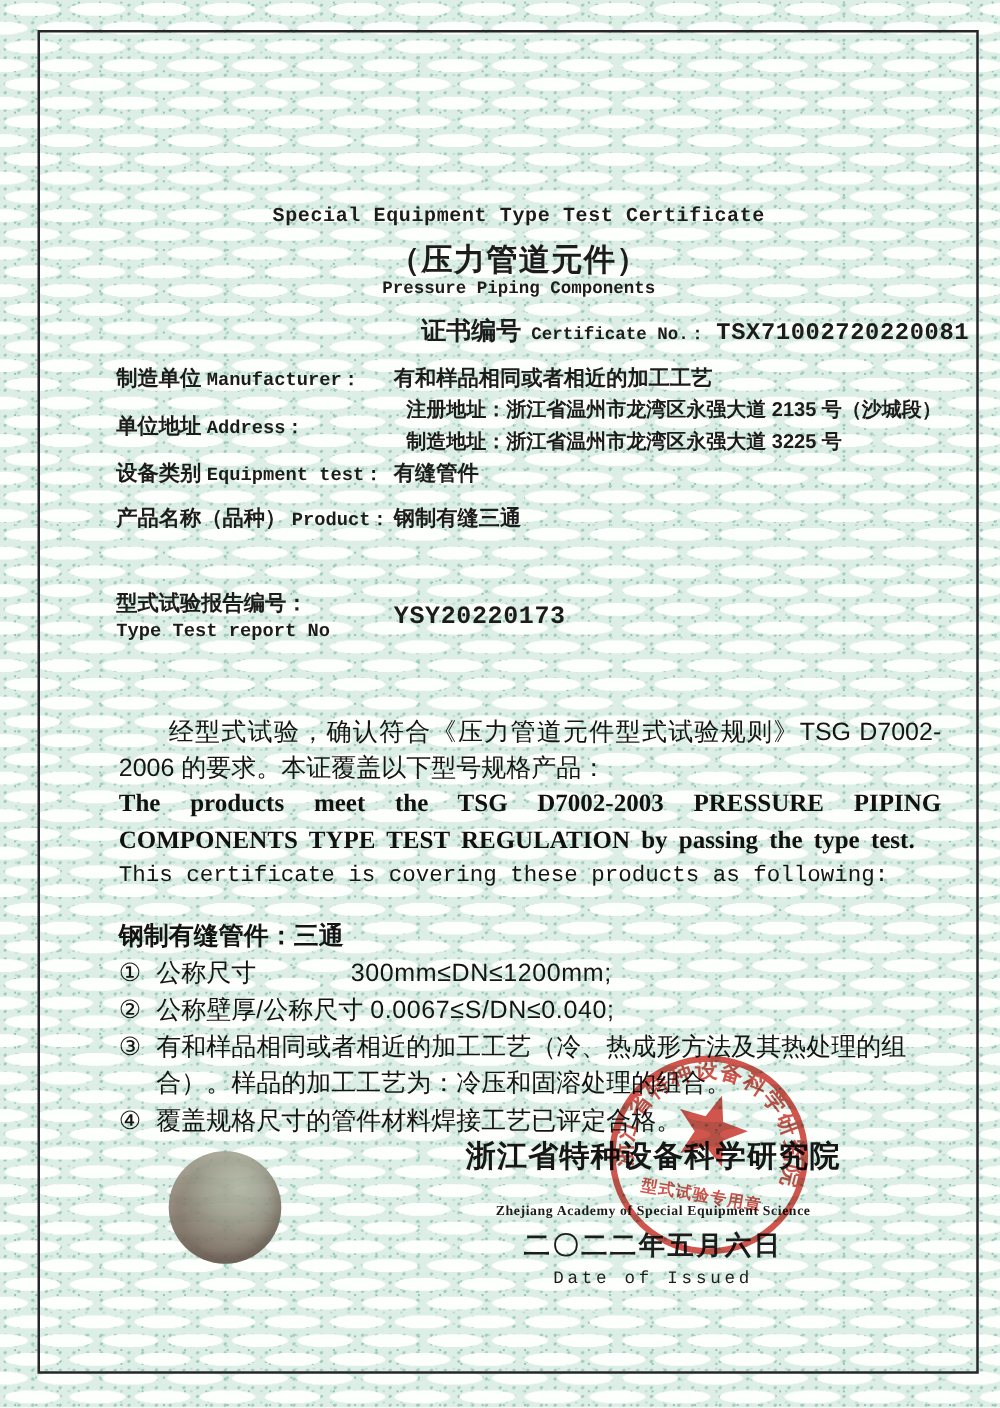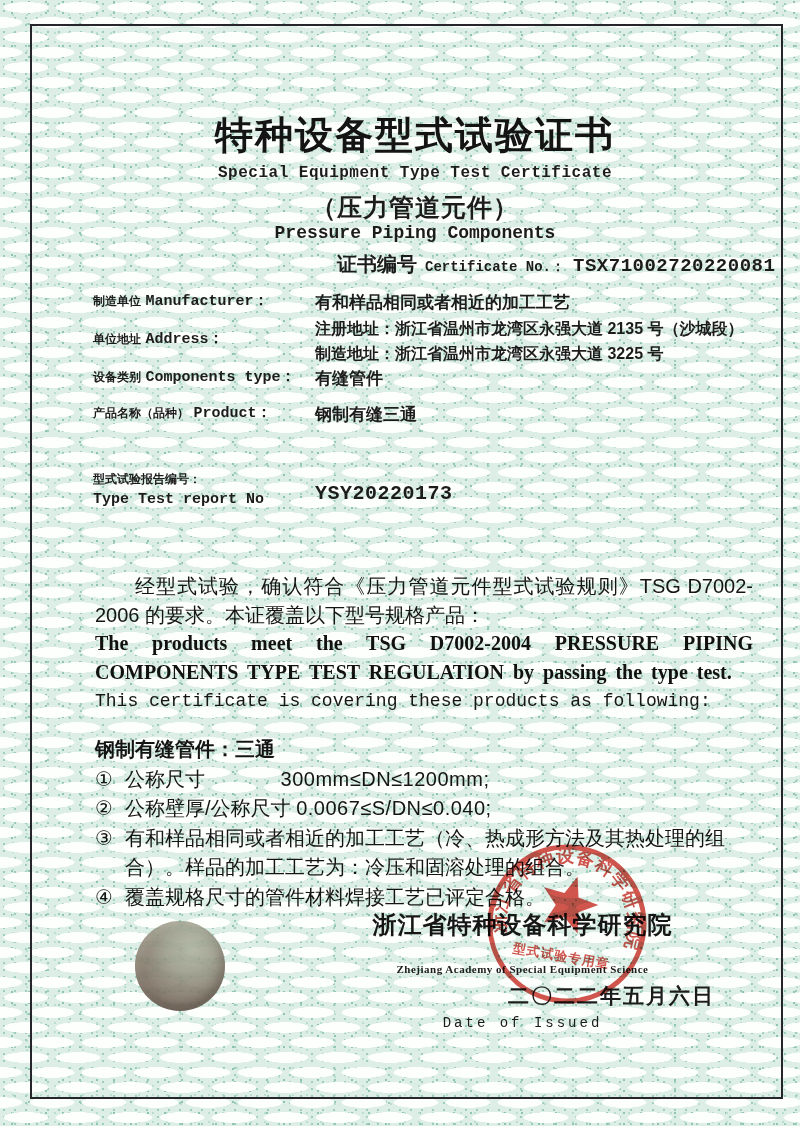--- a/index.html
+++ b/index.html
@@ -26,38 +26,38 @@
     border:2px solid #26262a;
   }
   .mono{font-family:"Liberation Mono","DejaVu Sans Mono",monospace;}
   .serif{font-family:"Liberation Serif","DejaVu Serif",serif;}
 
   
   .hline{position:absolute;left:45px;width:740px;text-align:center;}
   .title-cn{top:110px;font-size:38px;font-weight:bold;letter-spacing:2px;color:#141414;}
   .title-en{top:164px;font-size:16px;font-weight:600;letter-spacing:0.5px;}
   .subtitle-cn{top:191px;font-size:25px;font-weight:700;letter-spacing:1px;}
-  .subtitle-en{top:223px;font-size:18px;font-weight:600;}
+  .subtitle-en{top:223px;font-size:14px;font-weight:600;}
 
   .certno{position:absolute;left:337px;top:251px;display:flex;align-items:baseline;gap:8px;white-space:nowrap;}
   .certno .cn{font-size:20px;font-weight:700;}
   .certno .en{font-size:14px;font-weight:600;}
   .certno .no{font-size:19px;font-weight:600;letter-spacing:0.5px;}
 
   
   .row{position:absolute;left:93px;right:45px;}
   .row .lbl{white-space:nowrap;}
-  .row .lbl .cn{font-size:12px;font-weight:700;}
+  .row .lbl .cn{font-size:17px;font-weight:700;}
   .row .lbl .en{font-size:15px;font-weight:600;}
   .row .val{position:absolute;left:222px;top:0;font-size:17px;font-weight:600;white-space:nowrap;}
   .row .val2{line-height:25px;font-size:16px;}
   .r0{top:291px;}
   .r1{top:318px;}
   .r1 .lbl{margin-top:11px;}
-  .r1 .val{top:-2px;}
+  .r1 .val{top:-2px;margin-left:10px;}
   .r2{top:367px;}
   .r3{top:403px;}
   .r4{top:441px;}
   .r5{top:471px;}
   .r5 .lbl .cn{display:block;}
   .r5 .lbl .en{display:block;margin-top:3px;}
   .r5 .val{top:11px;font-size:20px;letter-spacing:0.5px;}
 
   
   .bodytext{position:absolute;left:95px;top:544px;width:658px;}
@@ -70,21 +70,21 @@
   .prod-head{font-weight:600;}
   .prod-item{position:relative;padding-left:30px;}
   .prod-item .marker{position:absolute;left:0;top:0;}
   .prod-item .plbl{display:inline-block;min-width:150px;}
   .prod-item .pval{letter-spacing:0.5px;}
 
   
   .footer{position:absolute;left:330px;top:909px;width:385px;text-align:center;}
   .issuer-cn{font-size:24px;font-weight:700;letter-spacing:1px;color:#161616;}
   .issuer-en{font-size:11px;font-weight:600;margin-top:22px;letter-spacing:0.5px;font-family:Liberation Serif, serif;}
-  .date-cn{font-size:21px;font-weight:600;letter-spacing:2px;margin-top:7px;text-align:right;}
+  .date-cn{font-size:21px;font-weight:600;letter-spacing:2px;margin-top:7px;}
   .date-en{font-size:14px;letter-spacing:3px;margin-top:5px;}
 
   
   .seal{position:absolute;left:482px;top:839px;width:170px;height:170px;
         mix-blend-mode:multiply;opacity:0.85;pointer-events:none;}
 
   
   .stamp{
     position:absolute;left:135px;top:921px;width:90px;height:90px;border-radius:50%;
     background:
@@ -92,21 +92,20 @@
     box-shadow: inset -4px -6px 10px rgba(60,45,40,0.35), inset 3px 4px 8px rgba(220,220,200,0.3);
     opacity:0.95;
   }
 </style>
 </head>
 <body>
 
 <div class="page">
   <div class="frame"></div>
 
-  <div class="hline title-cn">特种设备型式试验证书</div>
   <div class="hline title-en mono">Special Equipment Type Test Certificate</div>
   <div class="hline subtitle-cn">（压力管道元件）</div>
   <div class="hline subtitle-en mono">Pressure Piping Components</div>
 
   <div class="certno">
     <span class="cn">证书编号</span>
     <span class="en mono">Certificate No.：</span>
     <span class="no mono">TSX71002720220081</span>
   </div>
 
@@ -125,21 +124,21 @@
     </div>
     <div class="val">
       <div class="val2">注册地址：浙江省温州市龙湾区永强大道 2135 号（沙城段）</div>
       <div class="val2">制造地址：浙江省温州市龙湾区永强大道 3225 号</div>
     </div>
   </div>
 
   <div class="row r2">
     <div class="lbl">
       <span class="cn">设备类别</span>
-      <span class="en mono">Components type：</span>
+      <span class="en mono">Equipment test：</span>
     </div>
     <div class="val">有缝管件</div>
   </div>
 
   <div class="row r3">
     <div class="lbl">
       <span class="cn">产品名称（品种）</span>
       <span class="en mono">Product：</span>
     </div>
     <div class="val">钢制有缝三通</div>
@@ -149,21 +148,21 @@
   <div class="row r5">
     <div class="lbl">
       <span class="cn">型式试验报告编号：</span>
       <span class="en mono">Type Test report No</span>
     </div>
     <div class="val mono">YSY20220173</div>
   </div>
 
   <div class="bodytext">
     <div class="p-cn">经型式试验，确认符合《压力管道元件型式试验规则》TSG D7002-2006 的要求。本证覆盖以下型号规格产品：</div>
-    <div class="p-en-bold serif">The products meet the TSG D7002-2004 PRESSURE PIPING COMPONENTS TYPE TEST REGULATION by passing the type test.</div>
+    <div class="p-en-bold serif">The products meet the TSG D7002-2003 PRESSURE PIPING COMPONENTS TYPE TEST REGULATION by passing the type test.</div>
     <div class="p-en-mono mono">This certificate is covering these products as following:</div>
   </div>
 
   <div class="products">
     <div class="prod-head">钢制有缝管件：三通</div>
     <div class="prod-item">
       <span class="marker">①</span>
       <span class="plbl">公称尺寸</span>
       <span class="pval">300mm≤DN≤1200mm;</span>
     </div>

